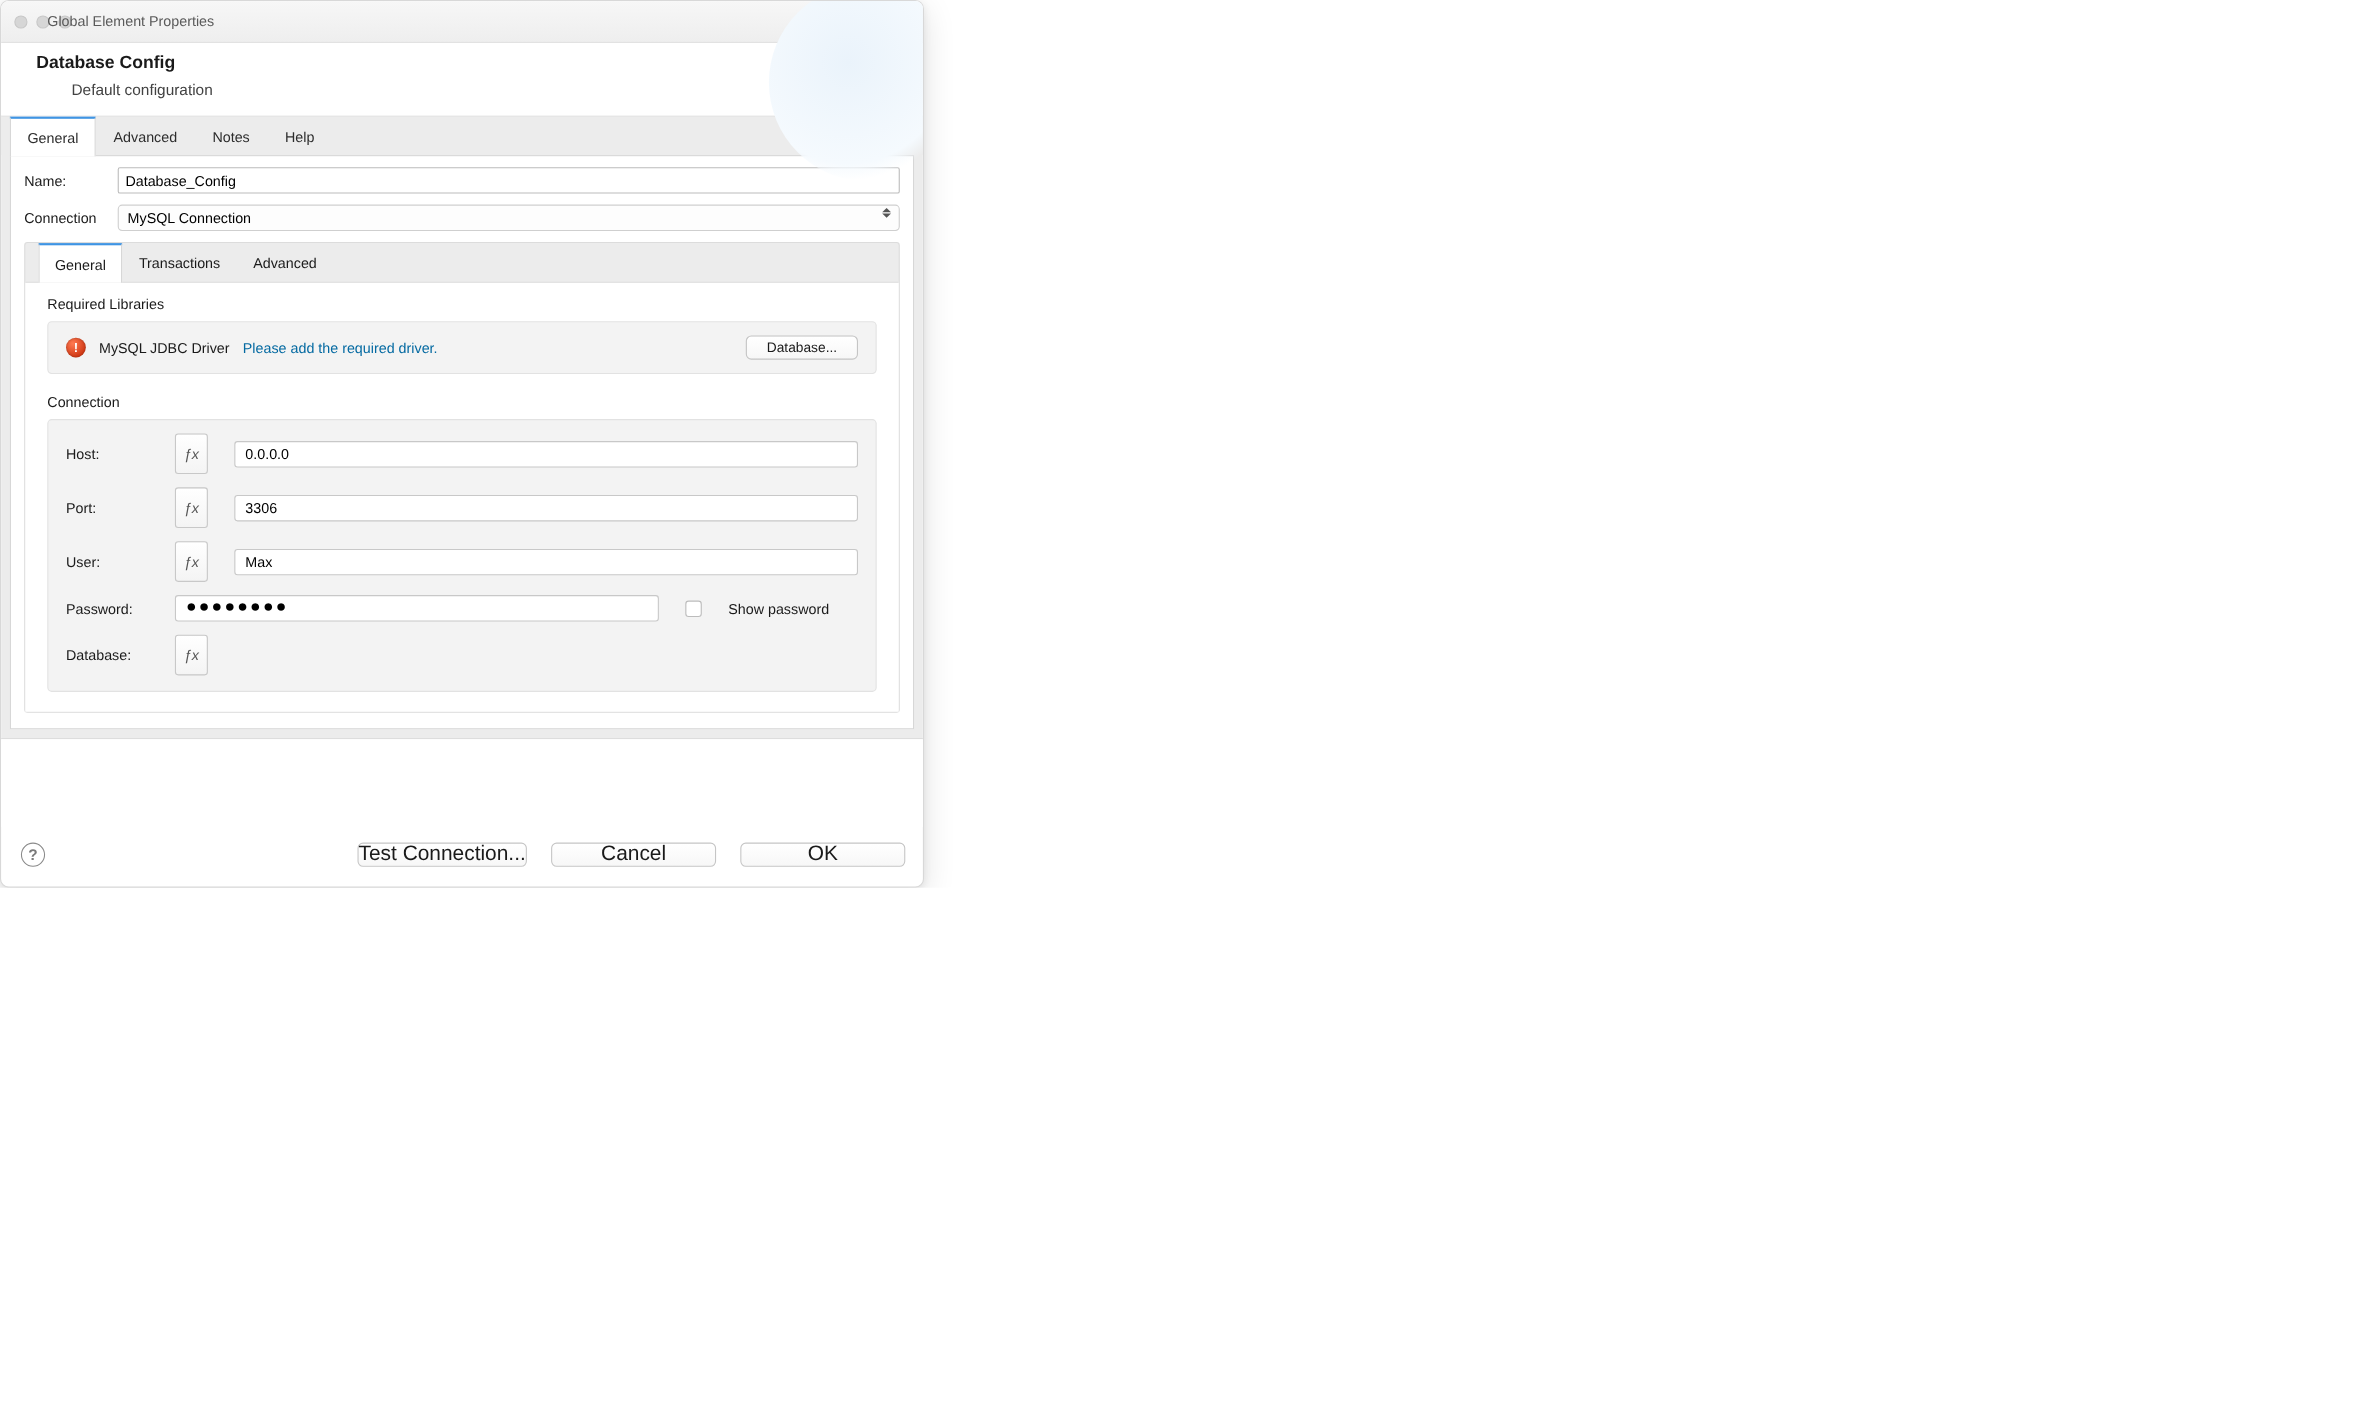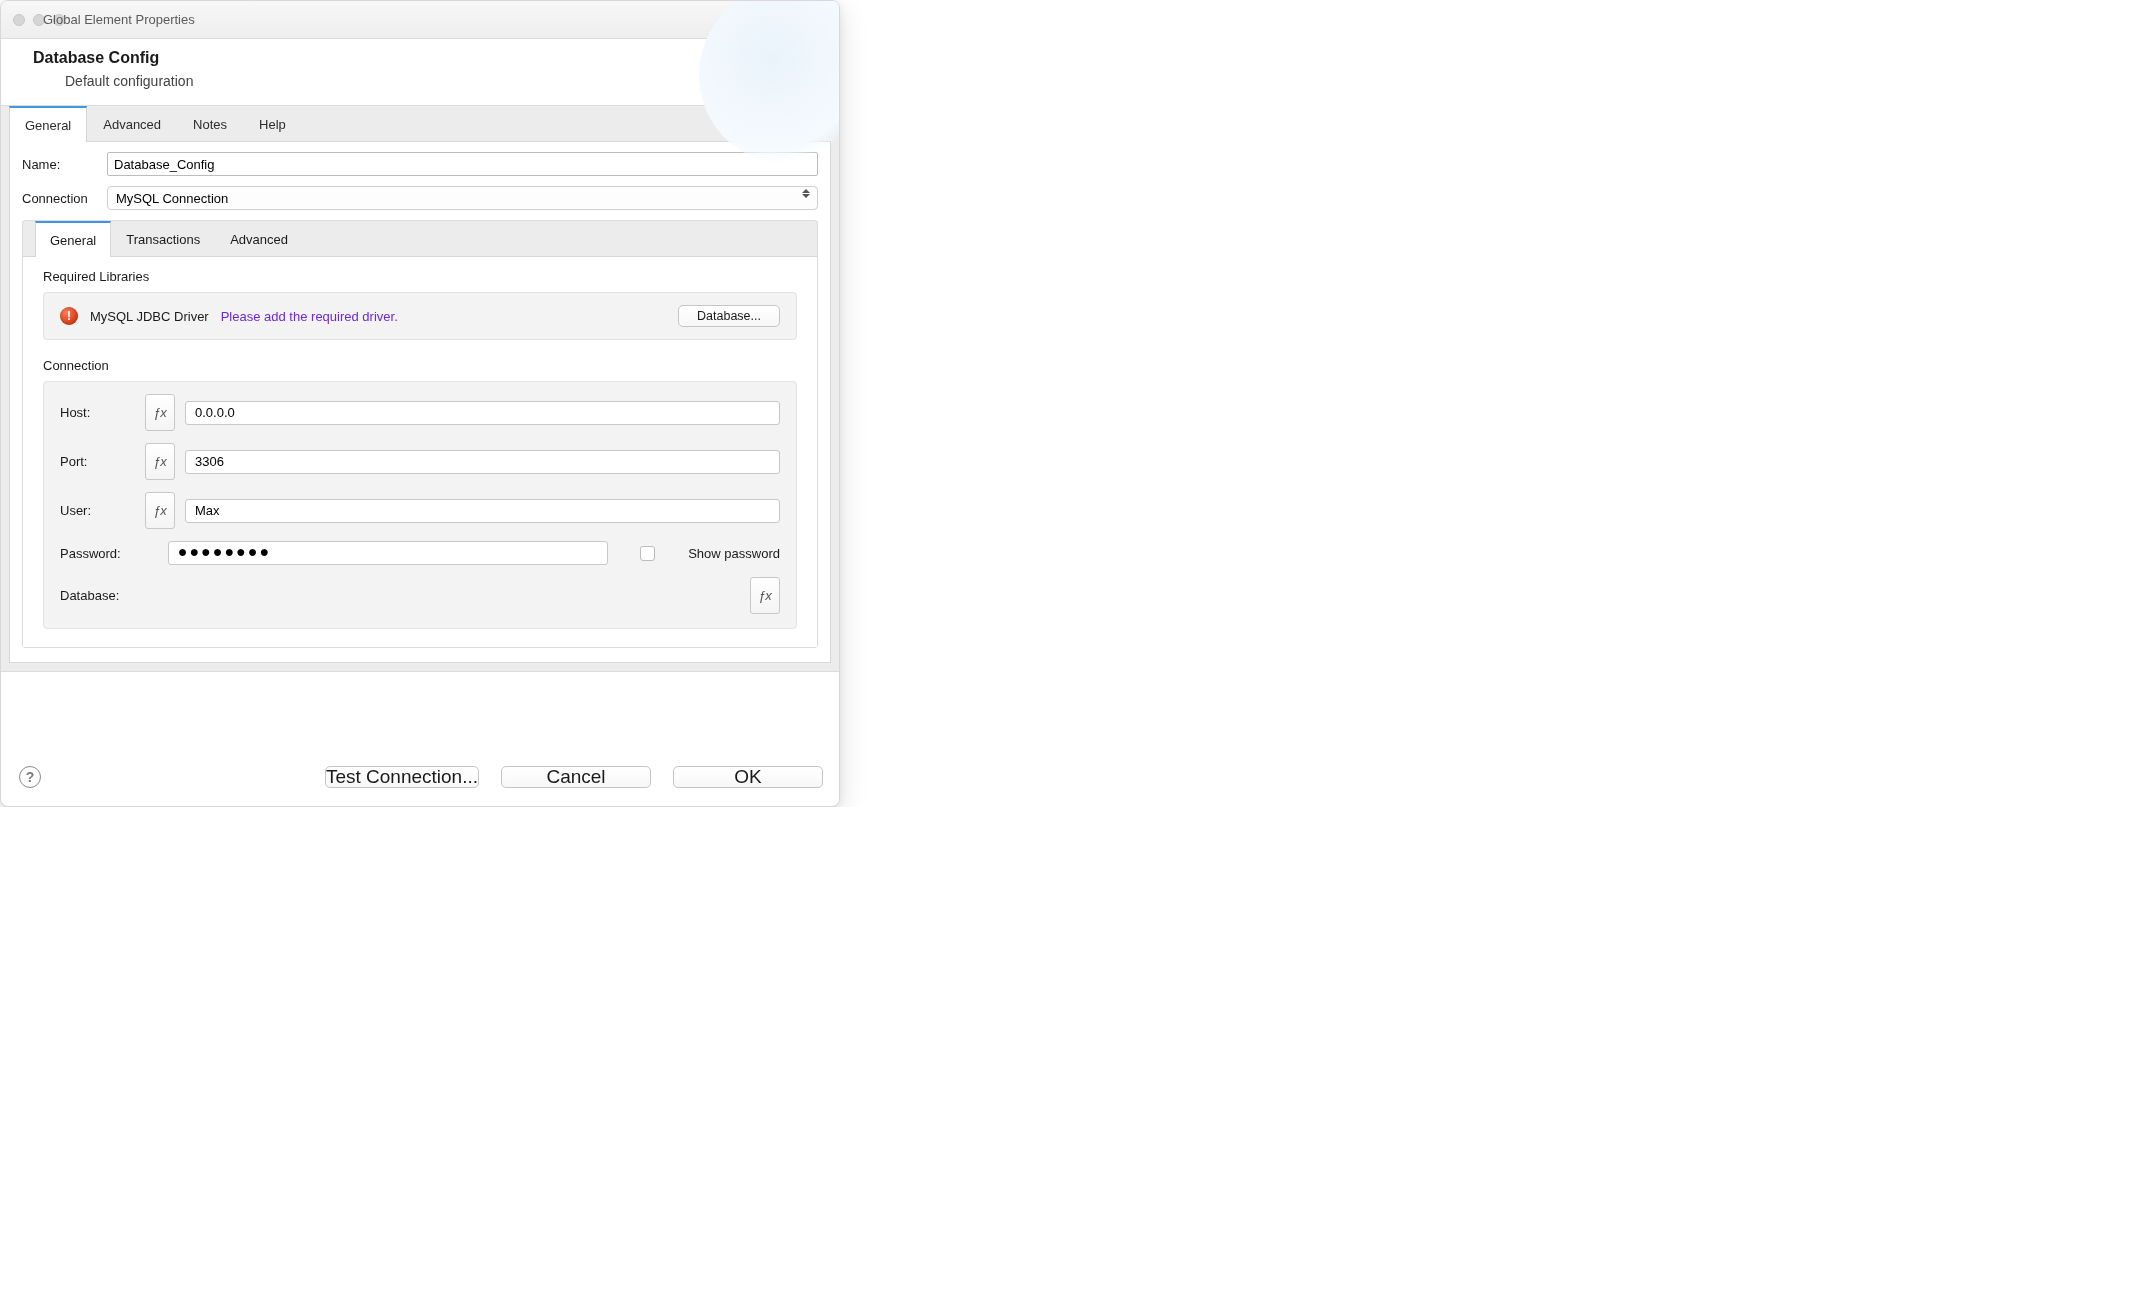--- a/index.html
+++ b/index.html
@@ -205,21 +205,21 @@
     background: radial-gradient(circle at 35% 30%, #ff7a52, #d13a16 70%);
     display: flex;
     align-items: center;
     justify-content: center;
     color: #fff;
     font-weight: 700;
     font-size: 12px;
     box-shadow: inset 0 0 2px rgba(0,0,0,0.3);
   }
   .lib-name { font-size: 13px; }
-  .lib-hint { font-size: 13px; color: #6d28d9; }
+  .lib-hint { font-size: 13px; color: #0369a1; }
   .spacer { flex: 1; }
   .btn {
     height: 22px;
     padding: 0 18px;
     border: 1px solid #c5c5c5;
     border-radius: 5px;
     background: linear-gradient(#ffffff,#f7f7f7);
     font-size: 12.5px;
     cursor: default;
     display: inline-flex;
@@ -228,23 +228,22 @@
   }
   .connection-panel {
     background: #f3f3f3;
     border: 1px solid #e2e2e2;
     border-radius: 4px;
     padding: 12px 16px 14px 16px;
   }
   .conn-row {
     display: flex;
     align-items: center;
-    gap: 10px;
+    gap: 24px;
     margin-bottom: 12px;
-    justify-content: space-between;
   }
   .conn-row:last-child { margin-bottom: 0; }
   .conn-label {
     width: 75px;
     font-size: 13px;
   }
   .fx-btn {
     width: 30px; height: 37px;
     border: 1px solid #c8c8c8;
     border-radius: 3px;

